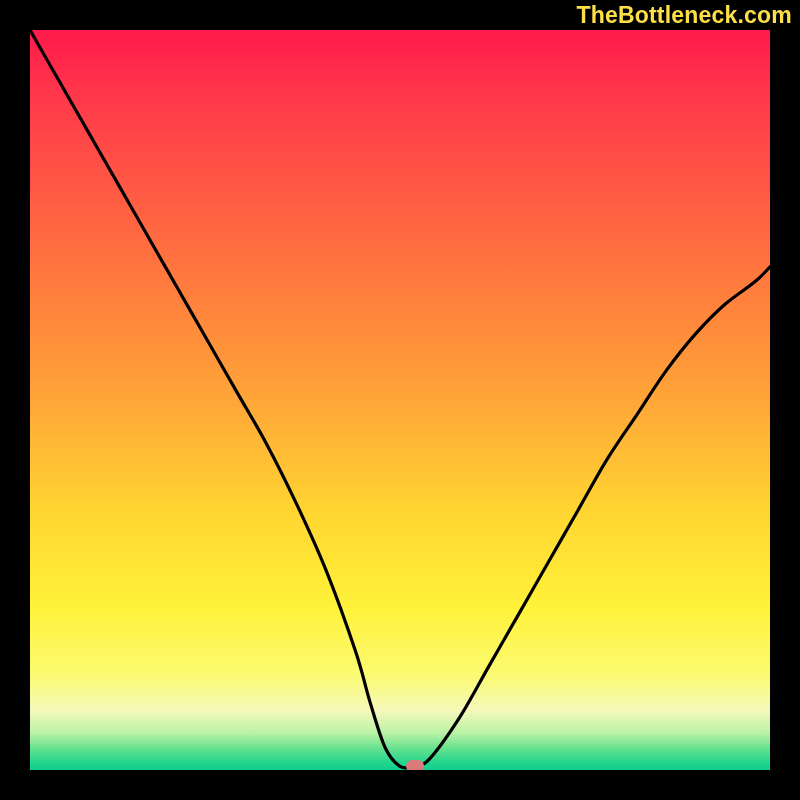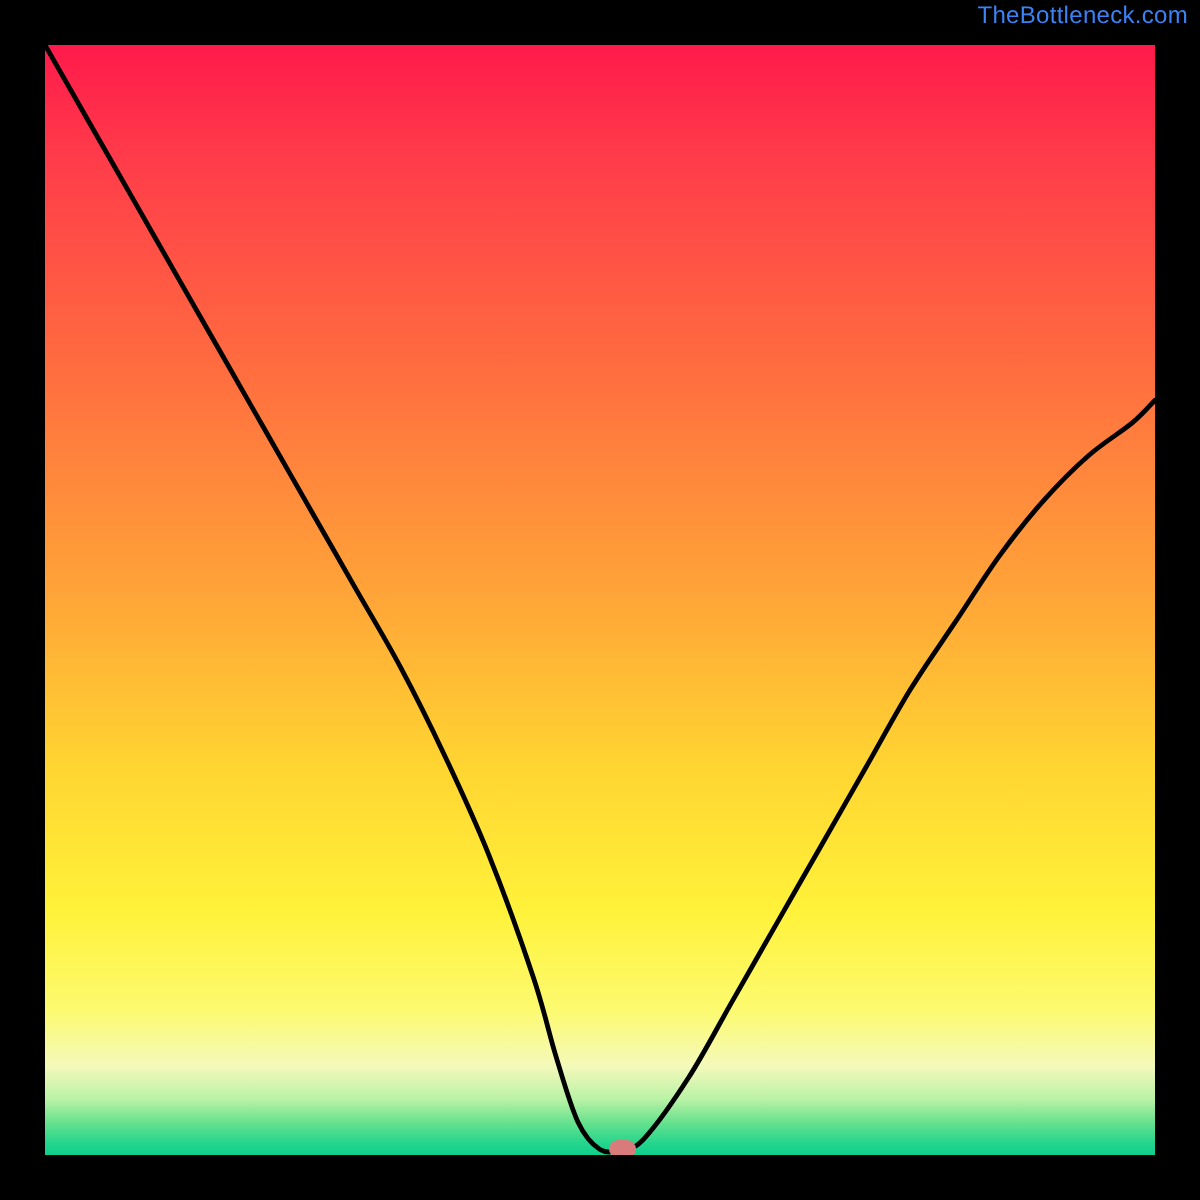--- a/index.html
+++ b/index.html
@@ -14,23 +14,23 @@
   .frame {
     position: relative;
     width: 800px;
     height: 800px;
     background: #000;
   }
   .attribution {
     position: absolute;
     top: 2px;
     right: 8px;
-    color: #3b82f6;
-    font-size: 16px;
-    font-weight: 400;
+    color: #fde047;
+    font-size: 23px;
+    font-weight: 700;
     letter-spacing: 0.2px;
     z-index: 10;
   }
   .plot-area {
     position: absolute;
     left: 30px;
     top: 30px;
     width: 740px;
     height: 740px;
     overflow: hidden;

